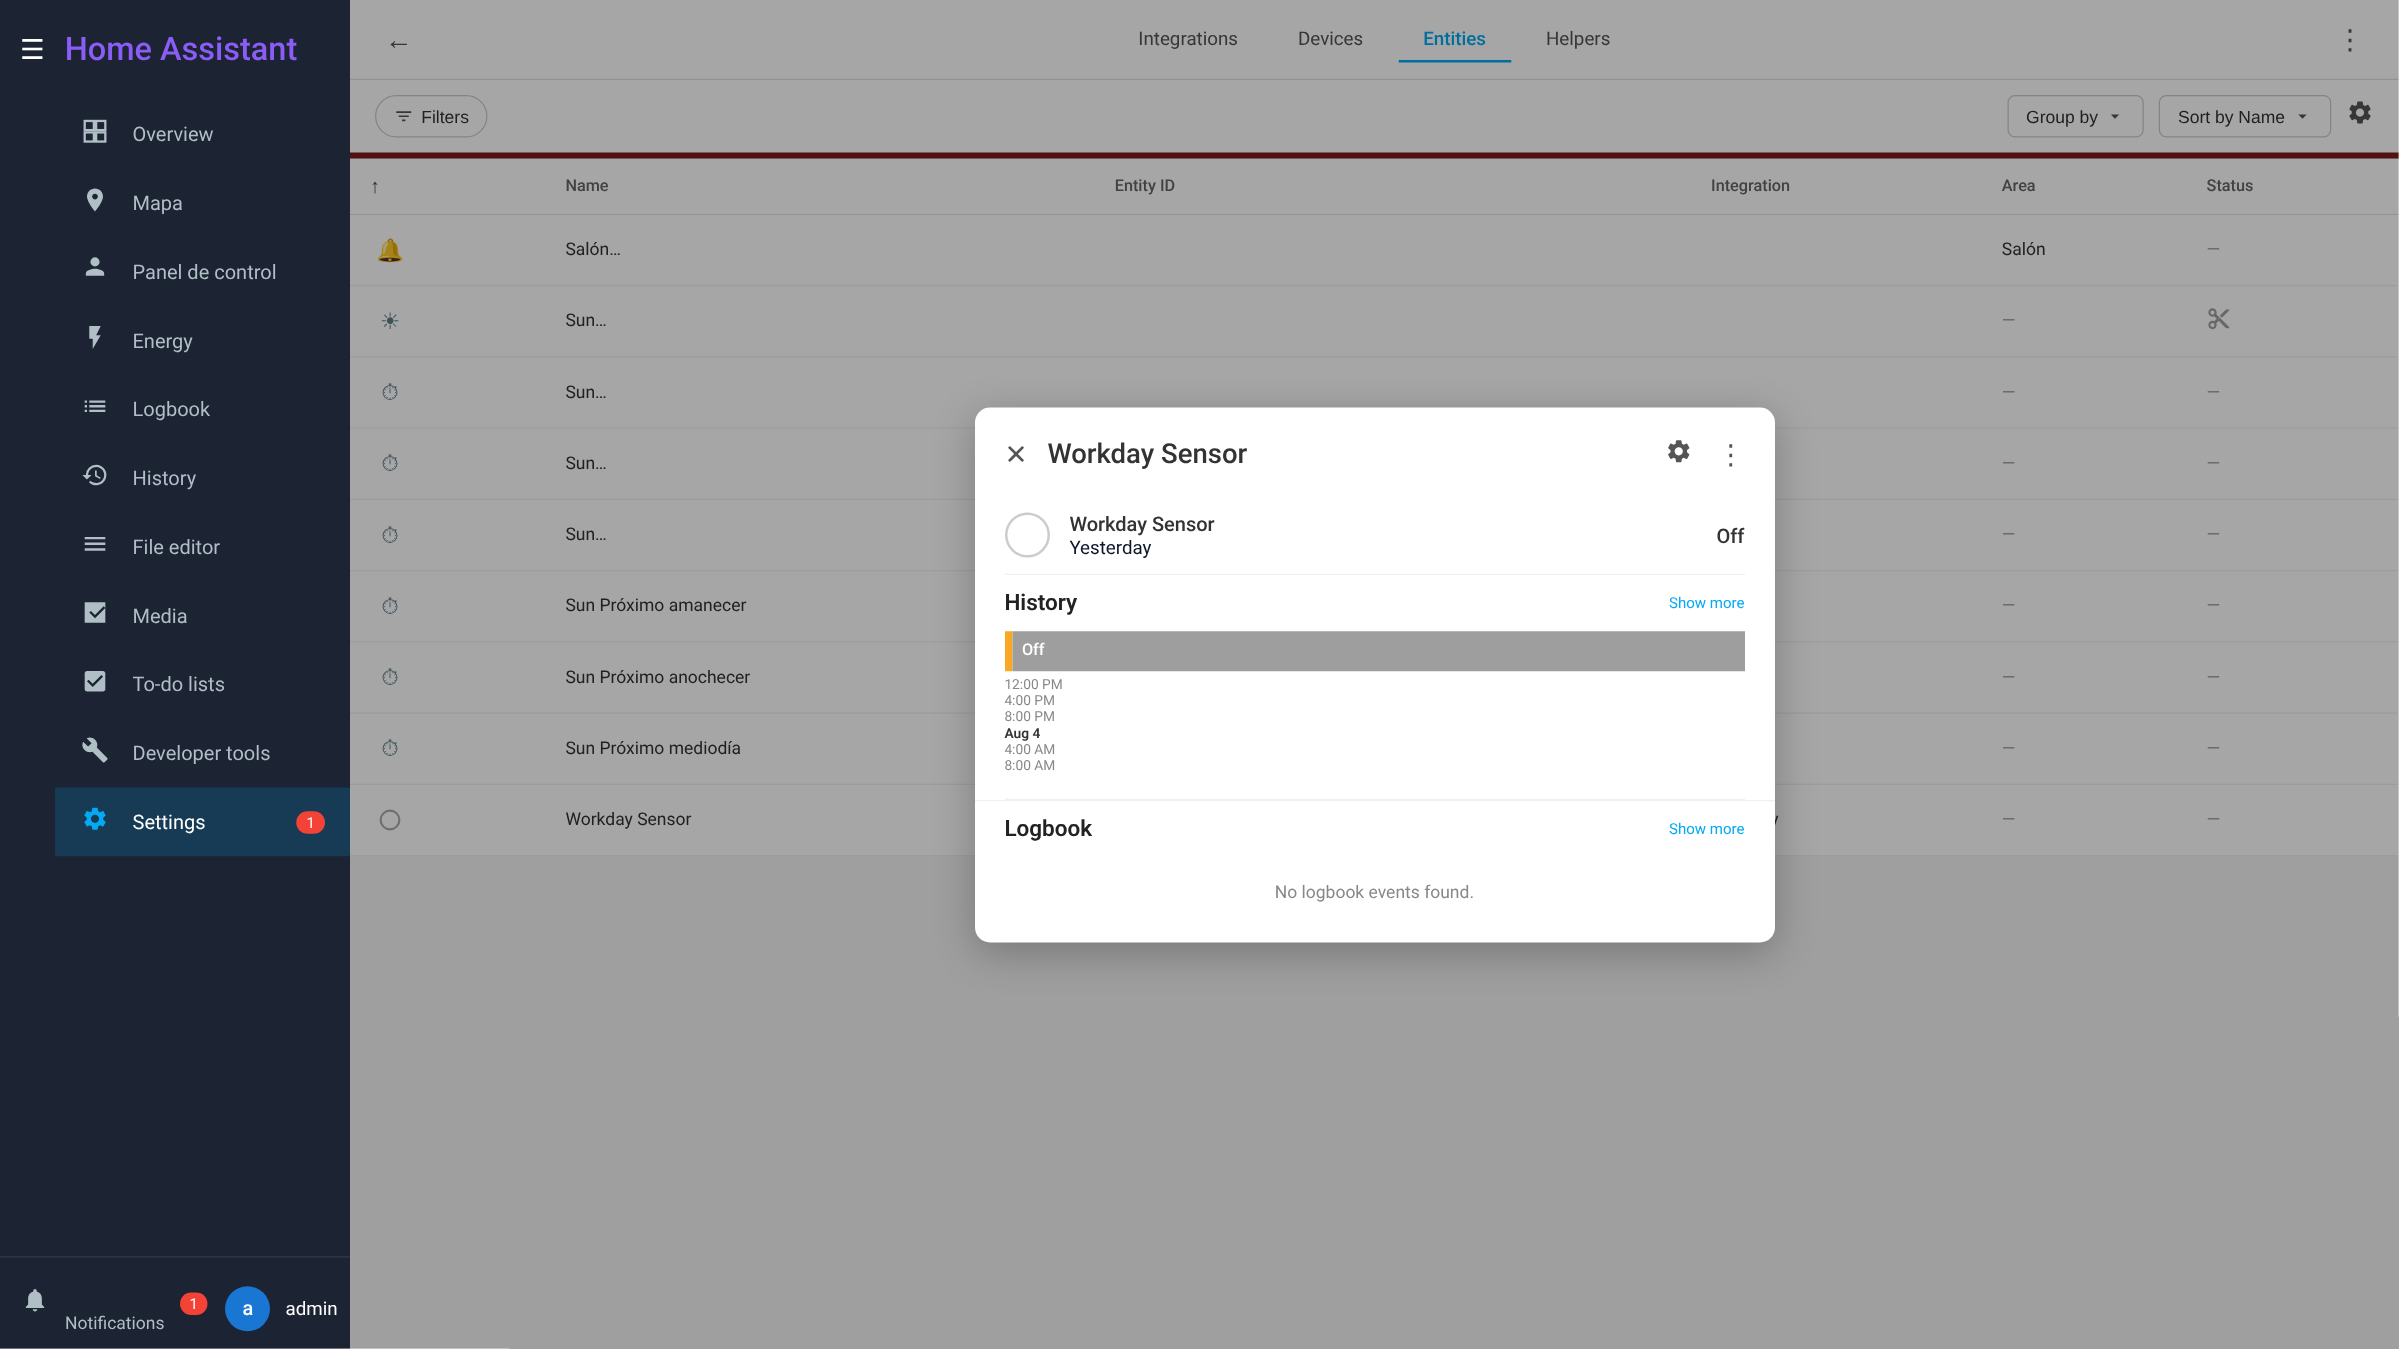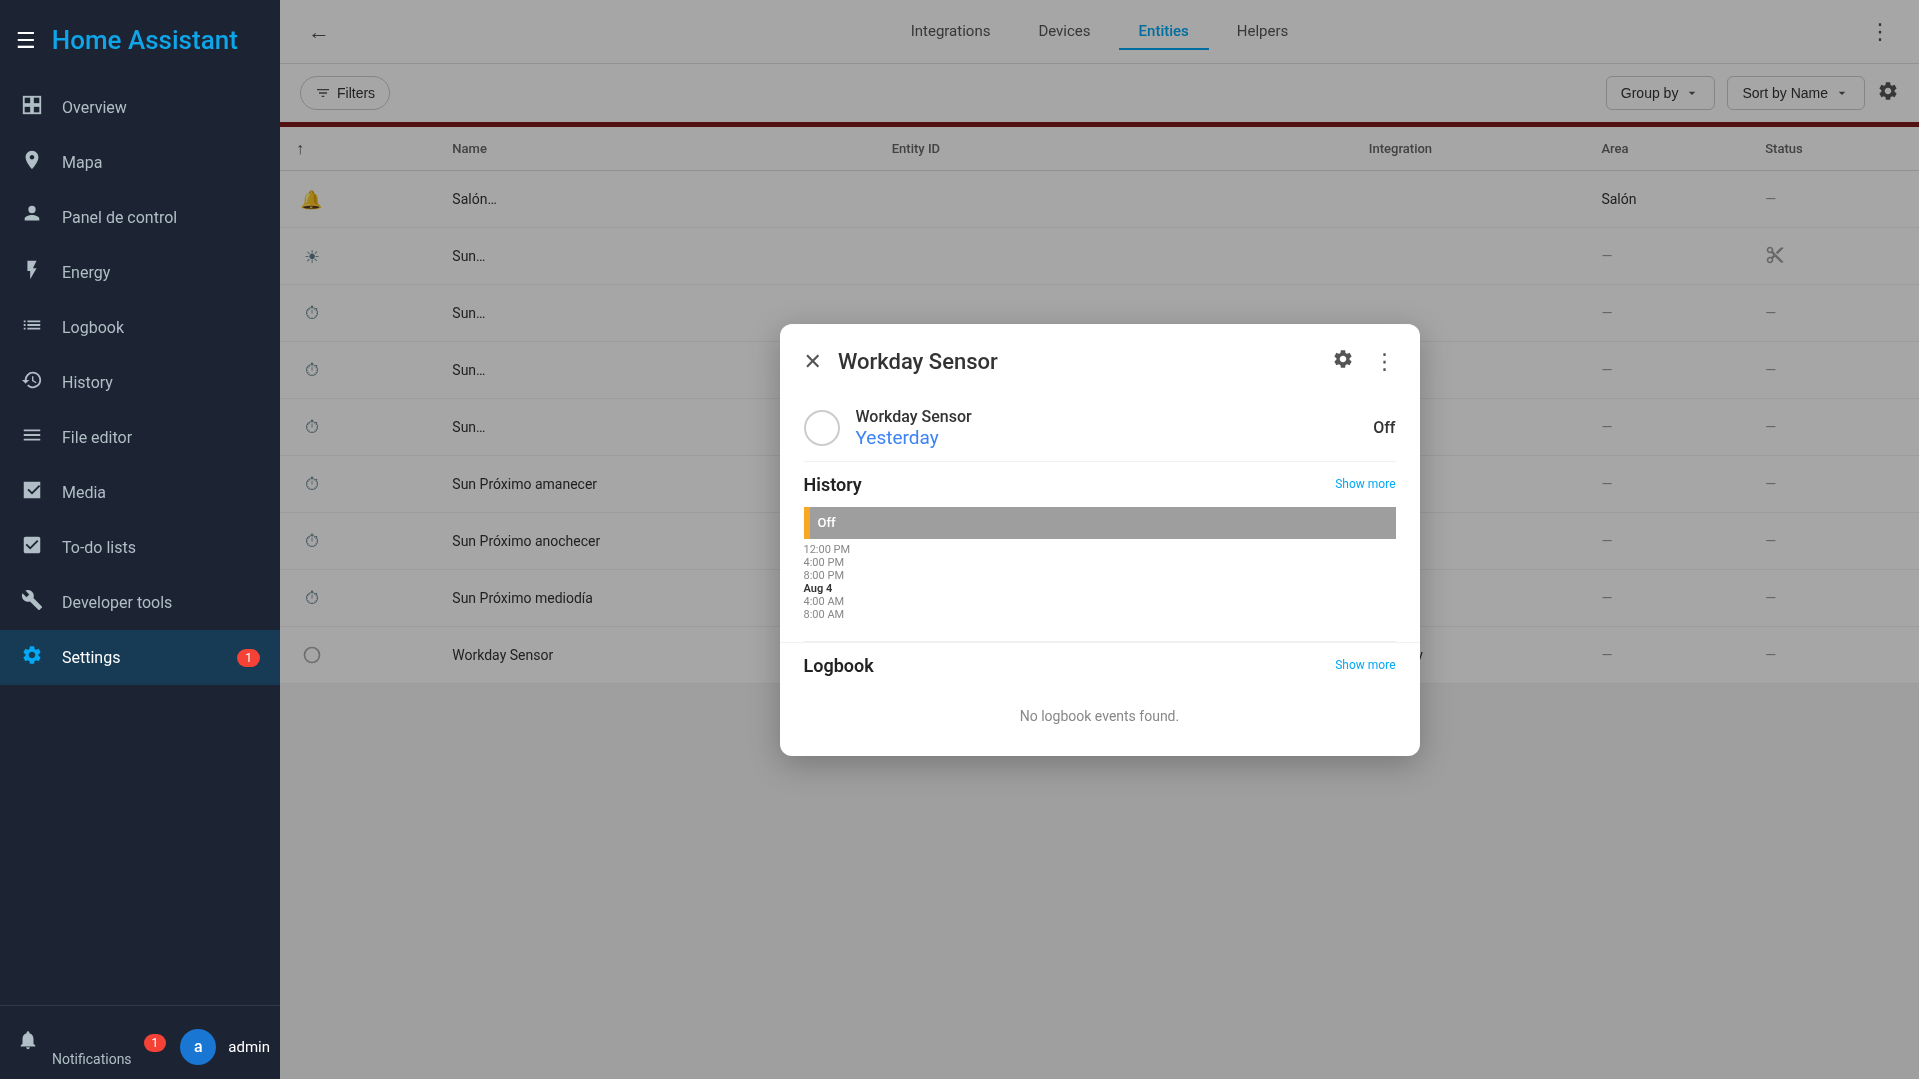--- a/index.html
+++ b/index.html
@@ -20,27 +20,28 @@
       padding: 16px 16px;
       height: 80px;
       gap: 16px;
     }
     .sidebar-menu-icon {
       color: #fff;
       font-size: 22px;
       cursor: pointer;
     }
     .sidebar-title {
-      color: #0ea5e9;
+      color: #8b5cf6;
       font-size: 26px;
       font-weight: 500;
     }
     .sidebar-nav {
       flex: 1;
       overflow-y: auto;
+      padding-left: 44px;
     }
     .nav-item {
       display: flex;
       align-items: center;
       padding: 14px 20px;
       color: #b0bec5;
       cursor: pointer;
       gap: 18px;
       font-size: 16px;
       border-radius: 0;
@@ -262,21 +263,21 @@
     }
     .sensor-circle {
       width: 36px;
       height: 36px;
       border-radius: 50%;
       border: 2px solid #ccc;
       flex-shrink: 0;
     }
     .sensor-info { flex: 1; }
     .sensor-name { font-size: 16px; color: #333; font-weight: 500; }
-    .sensor-subtitle { font-size: 19px; color: #3b82f6; }
+    .sensor-subtitle { font-size: 15px; color: #0f172a; }
     .sensor-value { font-size: 16px; color: #333; font-weight: 500; }
 
     
     .section {
       padding: 12px 24px;
     }
     .section-title-row {
       display: flex;
       align-items: center;
       justify-content: space-between;

